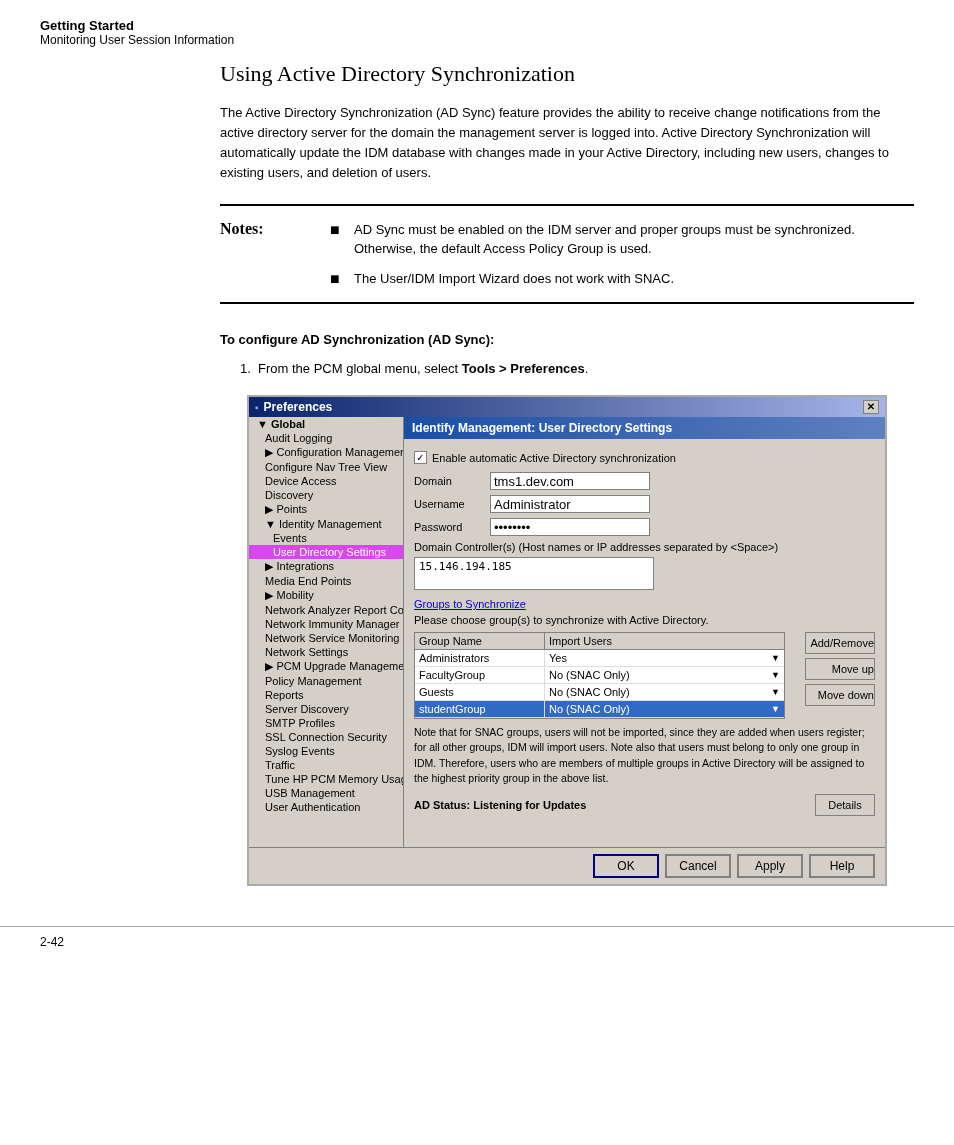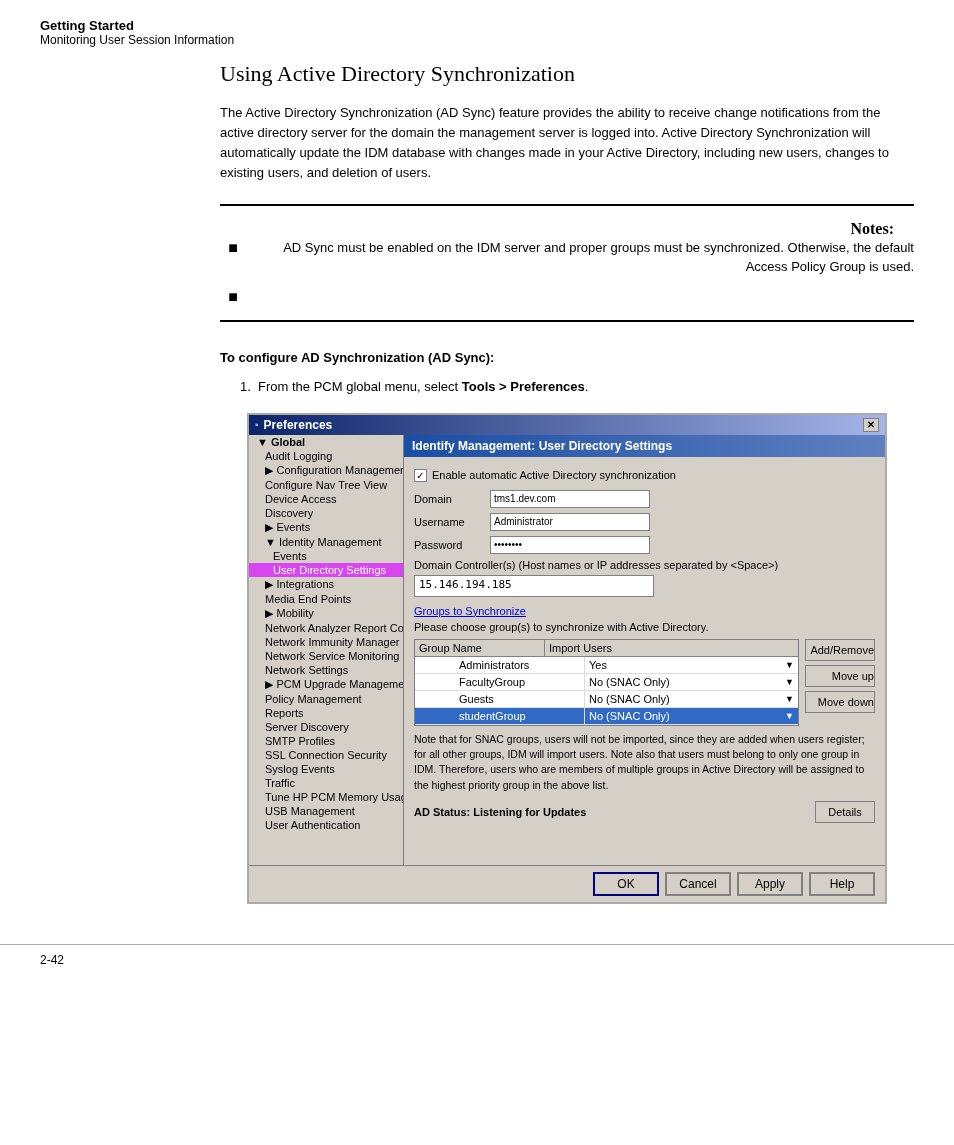--- a/index.html
+++ b/index.html
@@ -40,26 +40,25 @@
 
     .doc-body {
       font-size: 13px;
       line-height: 1.55;
       margin-bottom: 20px;
     }
 
     
     .notes-section {
       display: flex;
-      flex-direction: column;
+      flex-direction: row;
       border-top: 2px solid #000;
       border-bottom: 2px solid #000;
       padding: 14px 0;
       margin-bottom: 28px;
-      text-align: right;
     }
     .notes-label {
       font-size: 16px;
       font-weight: bold;
       font-family: Georgia, serif;
       min-width: 110px;
       padding-right: 20px;
     }
     .notes-items {
       flex: 1;
@@ -200,31 +199,31 @@
     .form-label {
       width: 70px;
       font-size: 11px;
       text-align: left;
     }
     .form-input {
       width: 160px;
       height: 18px;
       border: 1px solid #808080;
       background: #fff;
-      font-size: 10px;
+      font-size: 13px;
       padding: 1px 3px;
     }
 
     .domain-controllers-label {
       font-size: 11px;
       margin-bottom: 4px;
     }
     .domain-textarea {
       width: 240px;
-      height: 22px;
+      height: 33px;
       border: 1px solid #808080;
       background: #fff;
       font-size: 11px;
       padding: 2px 4px;
       resize: none;
     }
 
     .groups-link {
       color: #0000cc;
       text-decoration: underline;
@@ -236,21 +235,21 @@
     }
 
     .groups-desc {
       font-size: 11px;
       margin-bottom: 6px;
     }
 
     
     .groups-table-area {
       display: flex;
-      gap: 6px;
+      gap: 20px;
       margin-bottom: 6px;
     }
     .groups-table {
       flex: 1;
       border: 1px solid #808080;
       background: #fff;
       font-size: 11px;
     }
     .groups-table-header {
       display: flex;
@@ -265,21 +264,20 @@
     }
     .groups-col-import {
       flex: 1;
       padding: 2px 4px;
       font-size: 11px;
     }
     .groups-row {
       display: flex;
       border-bottom: 1px solid #ddd;
       align-items: center;
-      padding-left: 40px;
     }
     .groups-row.selected {
       background: #316ac5;
       color: #fff;
     }
     .groups-row-name {
       width: 130px;
       padding: 2px 4px;
       border-right: 1px solid #ddd;
       font-size: 11px;
@@ -398,20 +396,21 @@
 
   <div class="notes-section">
     <div class="notes-label">Notes:</div>
     <div class="notes-items">
       <div class="notes-item">
         <span class="notes-bullet">■</span>
         <span>AD Sync must be enabled on the IDM server and proper groups must be synchronized. Otherwise, the default Access Policy Group is used.</span>
       </div>
       <div class="notes-item">
         <span class="notes-bullet">■</span>
+        <span>The User/IDM Import Wizard does not work with SNAC.</span>
       </div>
     </div>
   </div>
 
   <div class="procedure-title">To configure AD Synchronization (AD Sync):</div>
   <div class="procedure-step">
     1.&nbsp;&nbsp;From the PCM global menu, select <strong>Tools &gt; Preferences</strong>.
   </div>
 
   <div class="dialog-container">
@@ -429,21 +428,21 @@
 
         <div class="nav-with-scroll">
           <div class="nav-list">
 
           <div class="nav-item bold">▼ Global</div>
               <div class="nav-item indent1">Audit Logging</div>
               <div class="nav-item indent1">▶ Configuration Management</div>
               <div class="nav-item indent1">Configure Nav Tree View</div>
               <div class="nav-item indent1">Device Access</div>
               <div class="nav-item indent1">Discovery</div>
-              <div class="nav-item indent1">▶ Events</div>
+              <div class="nav-item indent1">▶ Points</div>
               <div class="nav-item indent1">▼ Identity Management</div>
               <div class="nav-item indent2">Events</div>
               <div class="nav-item indent2 selected">User Directory Settings</div>
               <div class="nav-item indent1">▶ Integrations</div>
               <div class="nav-item indent1">Media End Points</div>
               <div class="nav-item indent1">▶ Mobility</div>
               <div class="nav-item indent1">Network Analyzer Report Config</div>
               <div class="nav-item indent1">Network Immunity Manager</div>
               <div class="nav-item indent1">Network Service Monitoring</div>
               <div class="nav-item indent1">Network Settings</div>

